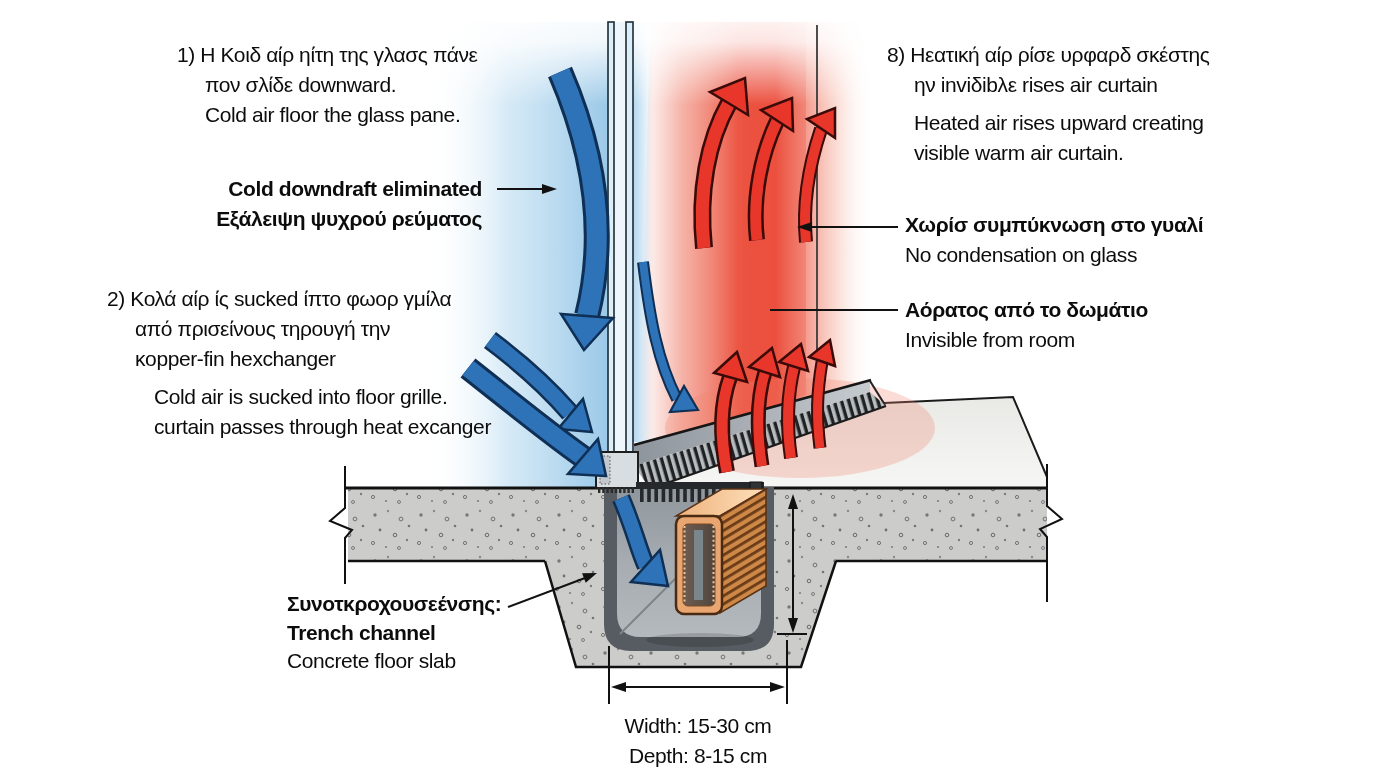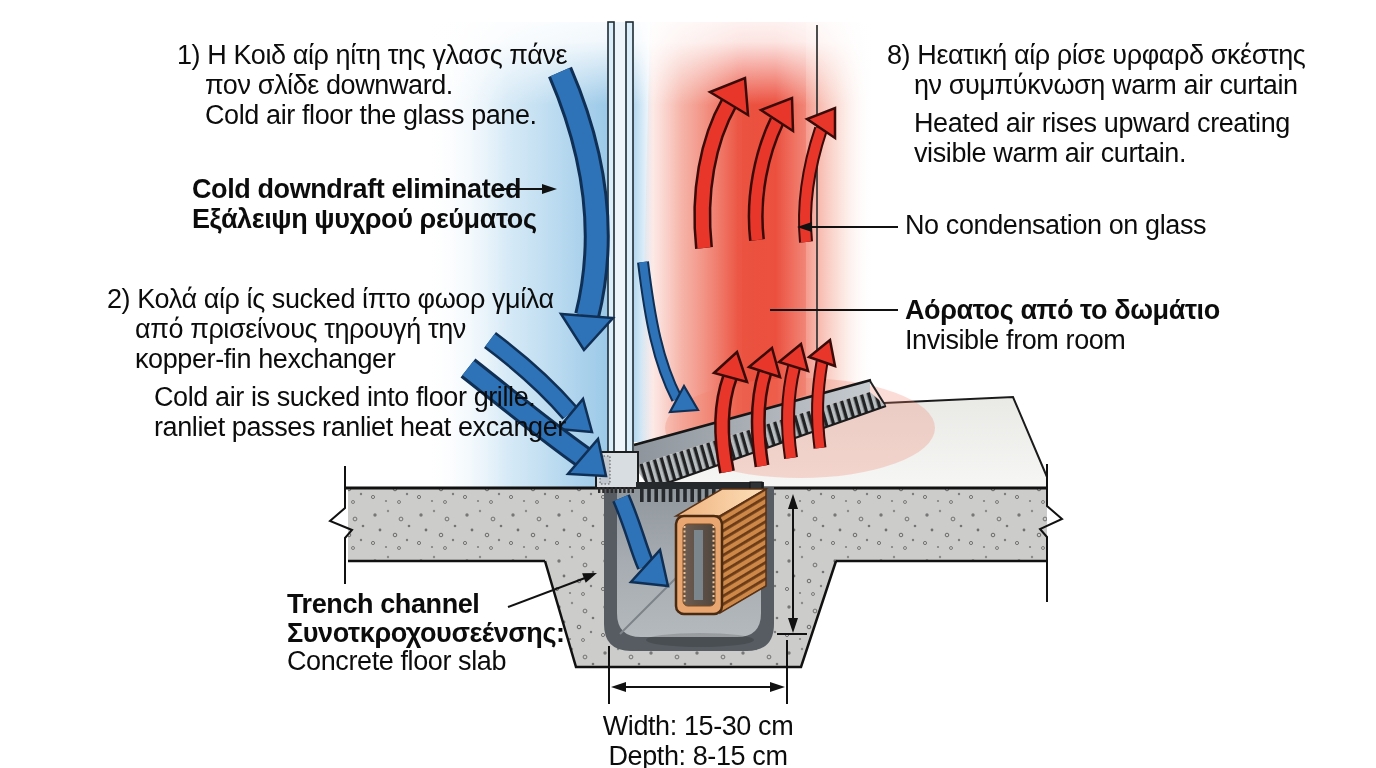--- a/index.html
+++ b/index.html
@@ -1,19 +1,19 @@
 <!DOCTYPE html>
 <html><head>
 <meta charset="utf-8">
 <style>
   html,body{margin:0;padding:0;background:#fff;}
   #stage{position:relative;width:1376px;height:768px;background:#fff;overflow:hidden;
          font-family:"Liberation Sans","DejaVu Sans",sans-serif;}
   #art{position:absolute;left:0;top:0;}
-  .ann{position:absolute;font-size:27px;line-height:30px;color:#0c0c0c;
+  .ann{position:absolute;font-size:21px;line-height:30px;color:#0c0c0c;
        white-space:nowrap;letter-spacing:-0.4px;z-index:5;}
   .ann div{white-space:nowrap;}
   .b{font-weight:700;}
   .i1{padding-left:28px;}
   .i2{padding-left:47px;}
   .g{margin-top:8px;}
   .right{text-align:right;}
   .center{text-align:center;margin-top:16px;}
   .lh28 div{line-height:28.5px;}
 </style>
@@ -297,42 +297,43 @@
 <div class="ann right" style="left:192px;top:174px;width:290px;font-weight:bold;">
   <div>Cold downdraft eliminated</div>
   <div>Εξάλειψη ψυχρού ρεύματος</div>
 </div>
 
 <div class="ann" style="left:107px;top:284px;">
   <div>2) Κολά αίρ ίς sucked ίπτο φωορ γμίλα</div>
   <div class="i1">από πρισείνους τηρουγή την</div>
   <div class="i1">κopper-fin hexchanger</div>
   <div class="i2 g">Cold air is sucked into floor grille.</div>
-  <div class="i2">ranliet passes ranliet heat excanger</div>
+  <div class="i2">curtain passes through heat excanger</div>
 </div>
 
 <div class="ann" style="left:887px;top:40px;">
   <div>8) Ηεατική αίρ ρίσε υρφαρδ σκέστης</div>
-  <div style="padding-left:27px">ην συμπύκνωση warm air curtain</div>
+  <div style="padding-left:27px">ην inviδibλε rises air curtain</div>
   <div class="g" style="padding-left:27px">Heated air rises upward creating</div>
   <div style="padding-left:27px">visible warm air curtain.</div>
 </div>
 
 <div class="ann" style="left:905px;top:210px;">
+  <div class="b">Χωρίσ συμπύκνωση στο γυαλί</div>
   <div>No condensation on glass</div>
 </div>
 
 <div class="ann" style="left:905px;top:295px;">
   <div class="b">Αόρατος από το δωμάτιο</div>
   <div>Invisible from room</div>
 </div>
 
 <div class="ann lh28" style="left:287px;top:590px;">
+  <div class="b">Συνοτκροχουσεένσης:</div>
   <div class="b">Trench channel</div>
-  <div class="b">Συνοτκροχουσεένσης:</div>
   <div>Concrete floor slab</div>
 </div>
 
 <div class="ann center" style="left:558px;top:695px;width:280px;">
   <div>Width: 15-30 cm</div>
   <div>Depth: 8-15 cm</div>
 </div>
 
 </div>
 

